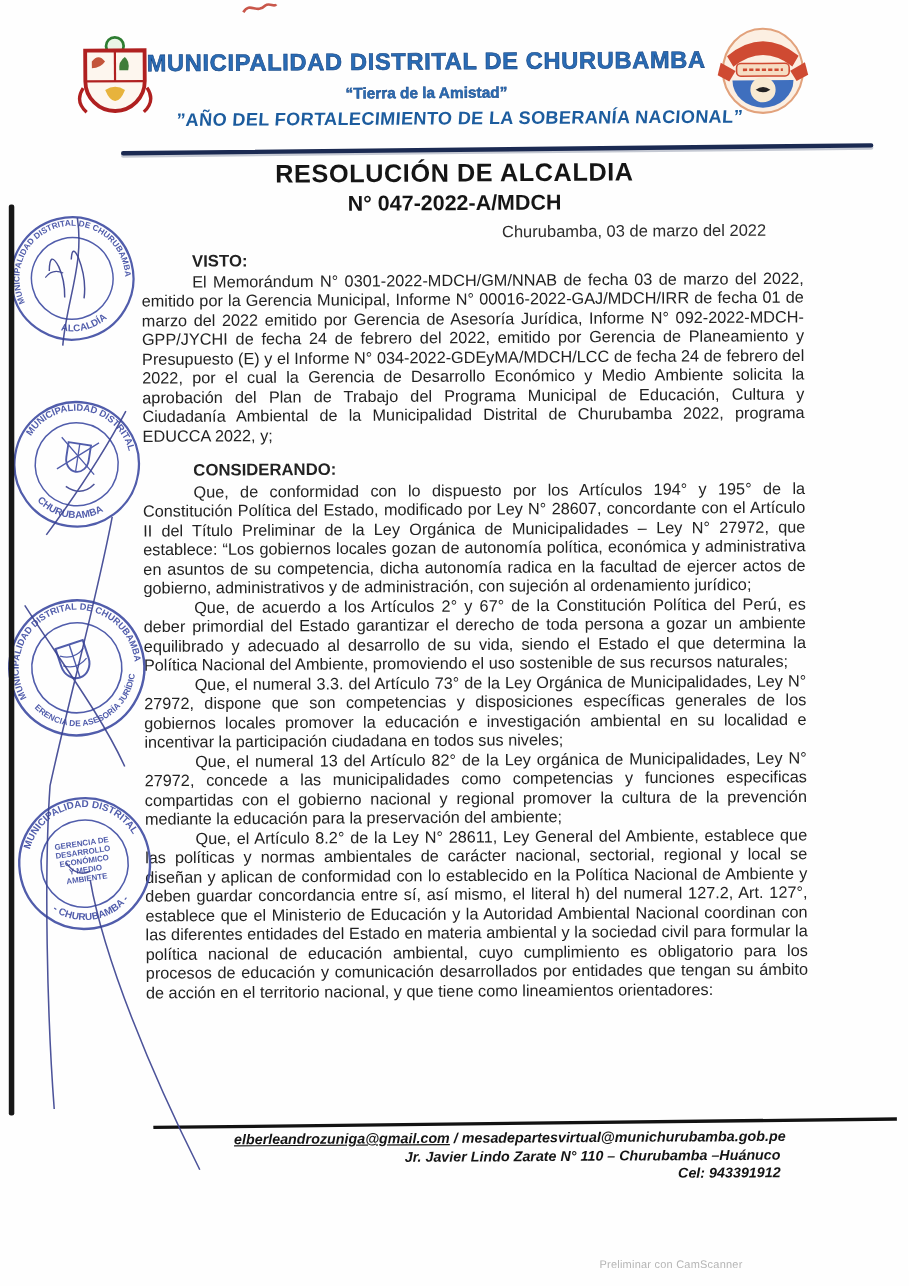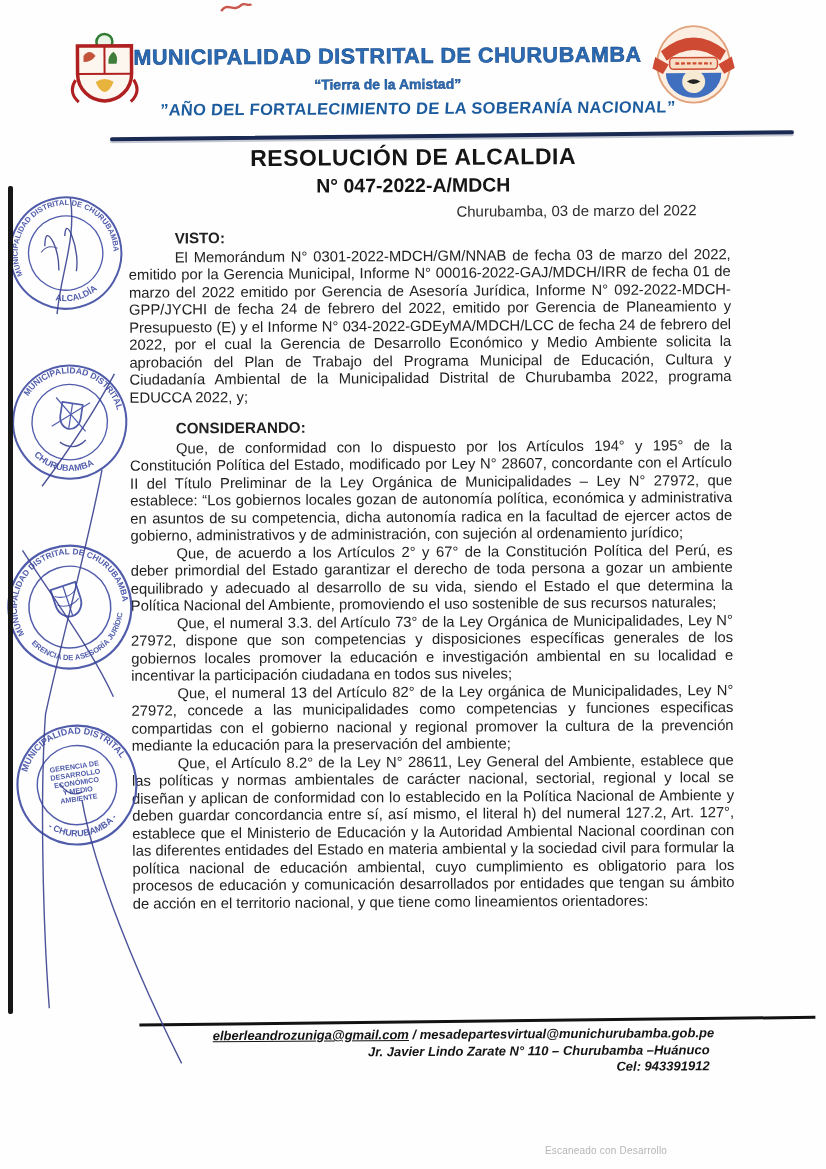--- a/index.html
+++ b/index.html
@@ -185,15 +185,15 @@
       </g>
     </svg>
 
     <svg class="red-mark" width="34" height="14" viewBox="0 0 34 14">
       <path d="M2,10 C8,0 14,12 22,4 C26,1 30,6 32,3" fill="none" stroke="#c0392b" stroke-width="2.4" opacity=".85"></path>
     </svg>
 
   </div>
 
   <div class="edge-bar"></div>
-  <div class="camscanner">Escaneado con Desarrollo</div>
+  <div class="camscanner">Preliminar con CamScanner</div>
 
 </div>
 
 </body></html>

